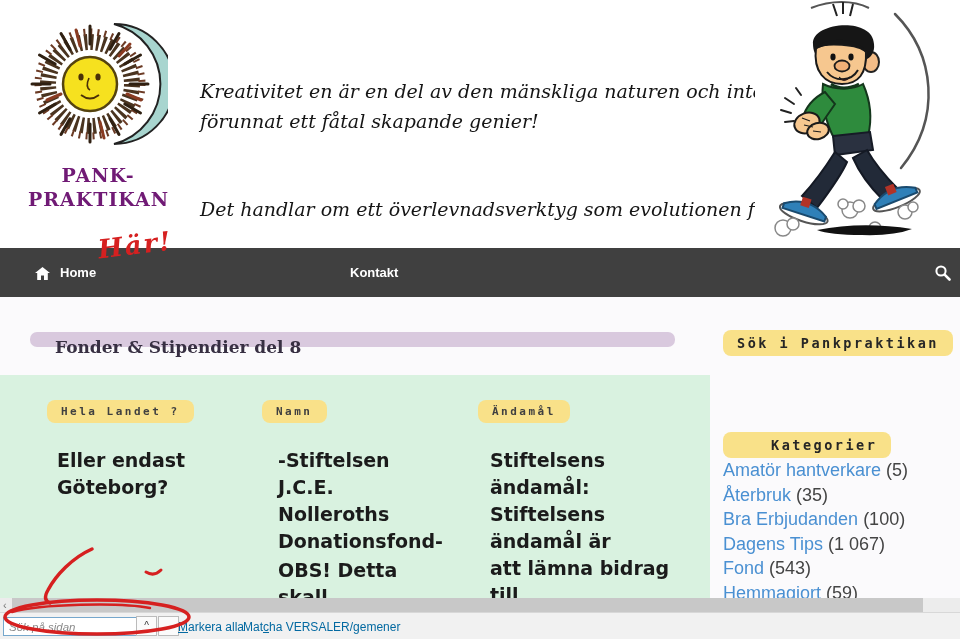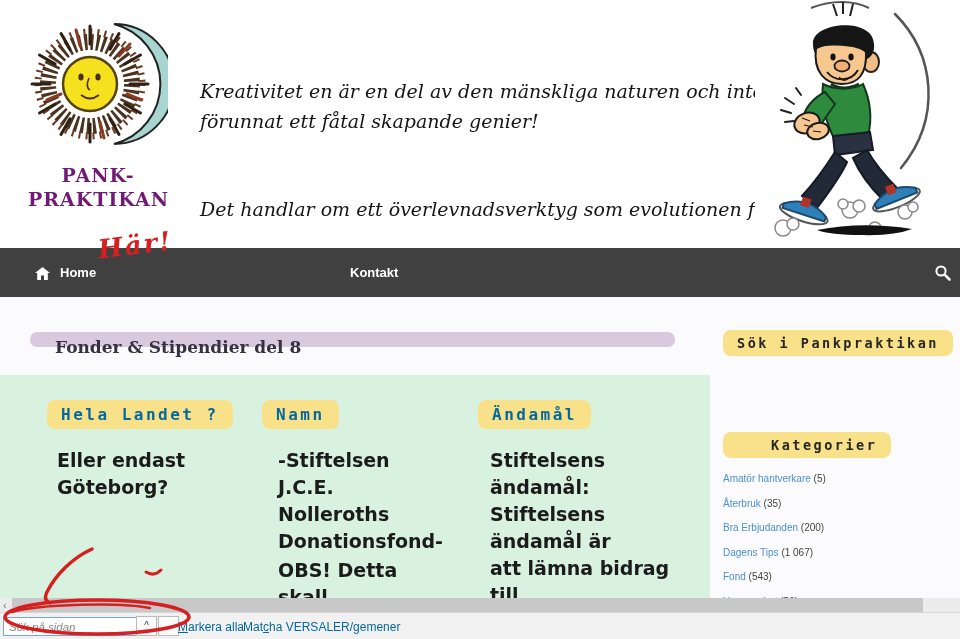--- a/index.html
+++ b/index.html
@@ -28,22 +28,22 @@
   .nav-kontakt{left:350px;}
   .nav-search{position:absolute;right:8px;top:16px;width:18px;height:18px;cursor:pointer;}
 
   
   .main{position:absolute;left:0;top:297px;width:960px;height:315px;background:#fbfafc;z-index:1;}
   .title-pill{position:absolute;left:30px;top:35px;width:645px;height:15px;background:#d9c9de;
               border-radius:7px;font-family:"DejaVu Serif",serif;font-weight:bold;font-size:17px;
               color:#372f42;line-height:31px;padding-left:25px;box-sizing:border-box;}
   .green-panel{position:absolute;left:0;top:78px;width:710px;height:237px;background:#d9f2e0;overflow:hidden;}
   .badge{position:absolute;background:#f9e189;border-radius:8px;padding:5px 14px;
-         font-family:"DejaVu Sans Mono",monospace;font-weight:bold;font-size:16px;
-         letter-spacing:2.5px;color:#0369a1;}
+         font-family:"DejaVu Sans Mono",monospace;font-weight:bold;font-size:11px;
+         letter-spacing:2.5px;color:#404040;}
   .b1{left:47px;top:25px;} .b2{left:262px;top:25px;} .b3{left:478px;top:25px;}
   .board-text{position:absolute;font-family:"DejaVu Sans",sans-serif;font-weight:bold;
               font-size:19px;color:#1b1b1b;line-height:27px;white-space:pre-line;}
   .c1{left:57px;top:72px;width:210px;}
   .c2{left:278px;top:72px;width:165px;}
   .c2b{left:278px;top:182px;width:165px;}
   .c3{left:490px;top:72px;width:185px;}
 
   .annotation{position:absolute;left:98px;top:230px;color:#d62020;z-index:6;
               font-family:"DejaVu Serif",serif;font-style:italic;font-weight:bold;
@@ -53,21 +53,21 @@
   
   .sb-badge{position:absolute;background:#f9e189;border-radius:8px;padding:5px 14px;
             font-family:"DejaVu Sans Mono",monospace;font-weight:bold;font-size:13.5px;
             letter-spacing:2.5px;color:#262626;}
   .sb-search-title{left:723px;top:33px;}
   .sb-cat-title{left:723px;top:135px;padding-left:48px;}
   .sb-input{position:absolute;left:723px;top:71px;width:202px;height:25px;border:1px solid #ccc;
             border-radius:3px;padding:0 6px;font-size:13px;color:#333;background:#fff;}
   .sb-input::placeholder{color:#999;}
   .cat-list{position:absolute;left:723px;top:167px;margin:0;padding:0;list-style:none;}
-  .cat-list li{margin:8px 0 11px 0;font-size:10px;line-height:13.5px;}
+  .cat-list li{margin:0 0 11px 0;font-size:18px;line-height:13.5px;}
   .cat-link{color:#4a90d2;cursor:pointer;}
   .cat-count{color:#444;}
 
   
   .hscroll{position:absolute;left:0;top:598px;width:960px;height:14px;background:#ececec;z-index:4;}
   .hscroll-arrow{position:absolute;left:3px;top:0;font-size:11px;line-height:14px;color:#777;}
   .hscroll-thumb{position:absolute;left:12px;top:0;width:911px;height:14px;background:#c8c8c8;}
 
   
   .findbar{position:absolute;left:0;top:612px;width:960px;height:27px;background:#f1f1f1;
@@ -226,21 +226,21 @@
 
   <ul class="cat-list">
     <li>
       <span class="cat-link">Amatör hantverkare</span>
       <span class="cat-count">(5)</span></li>
     <li>
       <span class="cat-link">Återbruk</span>
       <span class="cat-count">(35)</span></li>
     <li>
       <span class="cat-link">Bra Erbjudanden</span>
-      <span class="cat-count">(200)</span></li>
+      <span class="cat-count">(100)</span></li>
     <li>
       <span class="cat-link">Dagens Tips</span>
       <span class="cat-count">(1 067)</span></li>
     <li>
       <span class="cat-link">Fond</span>
       <span class="cat-count">(543)</span></li>
     <li>
       <span class="cat-link">Hemmagjort</span>
       <span class="cat-count">(59)</span></li>
   </ul>

